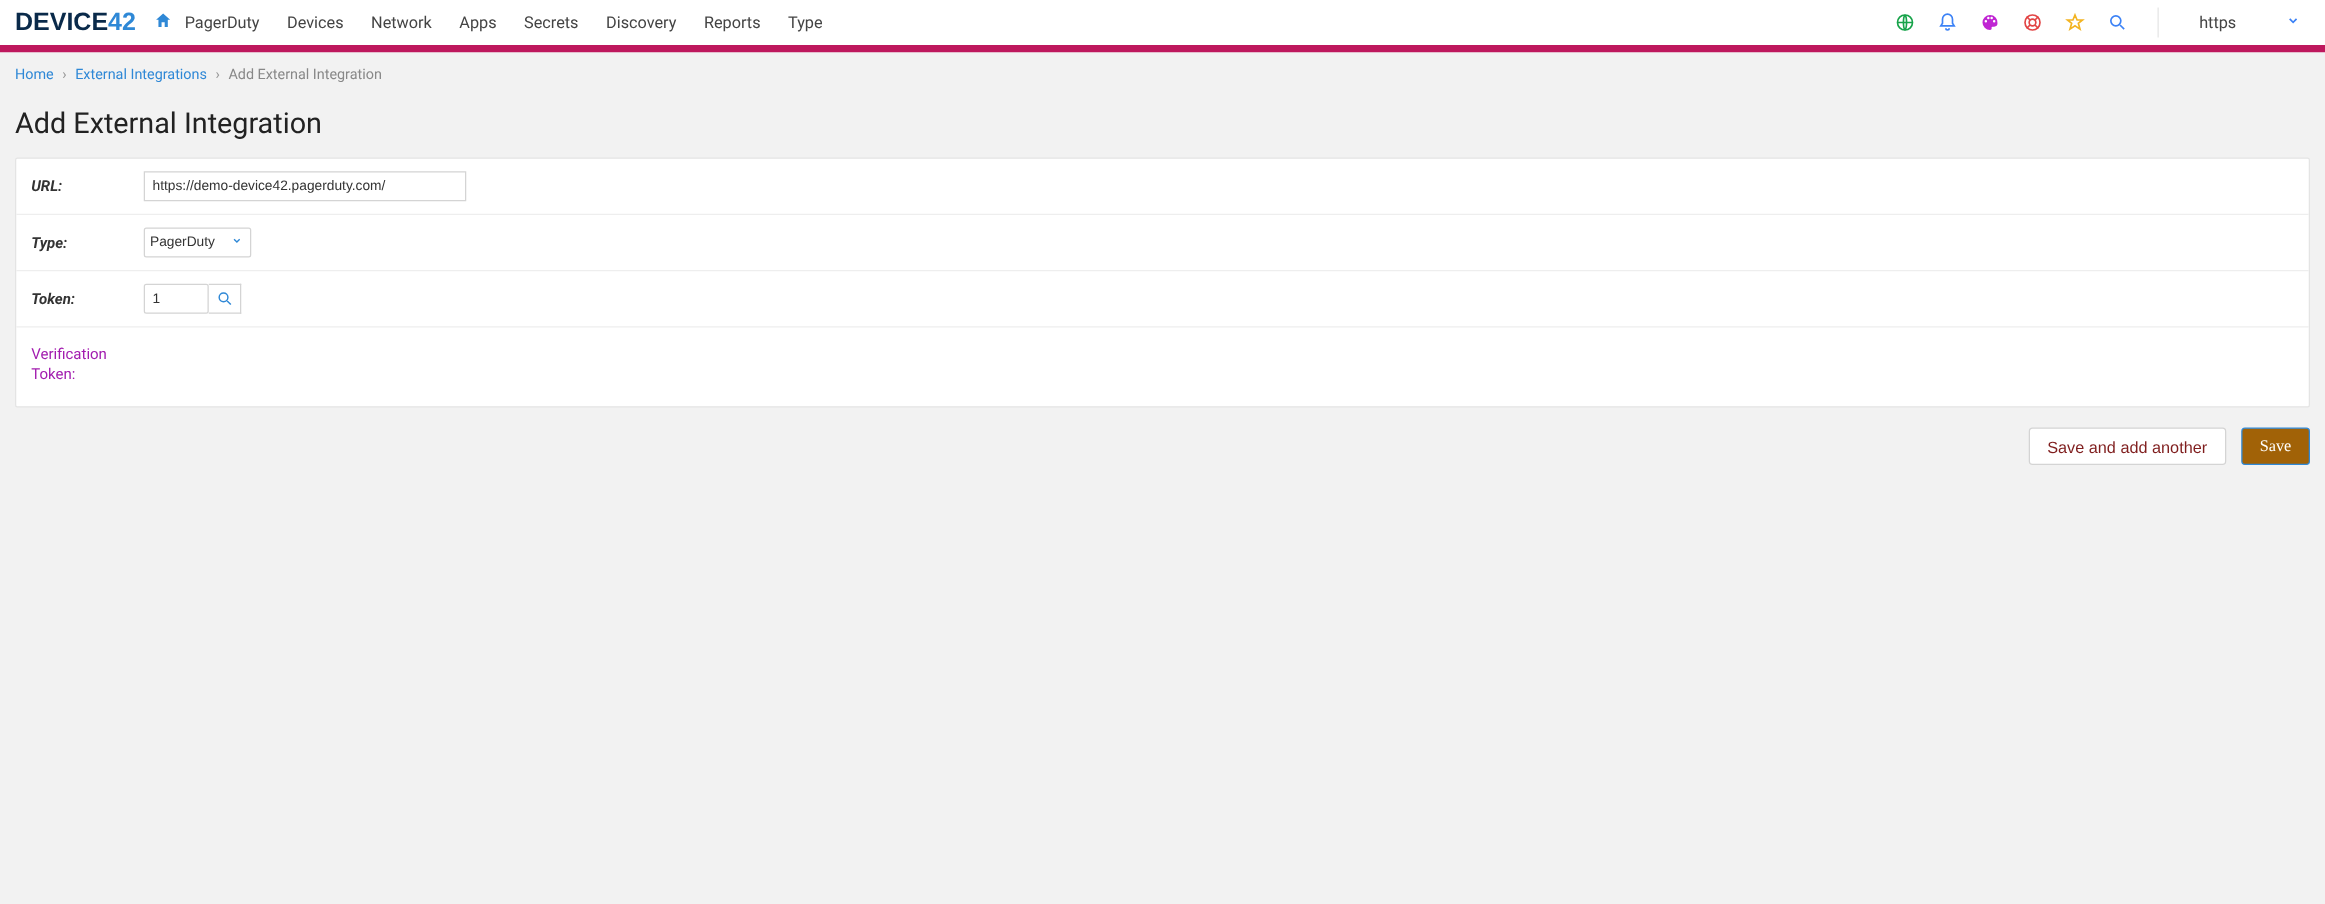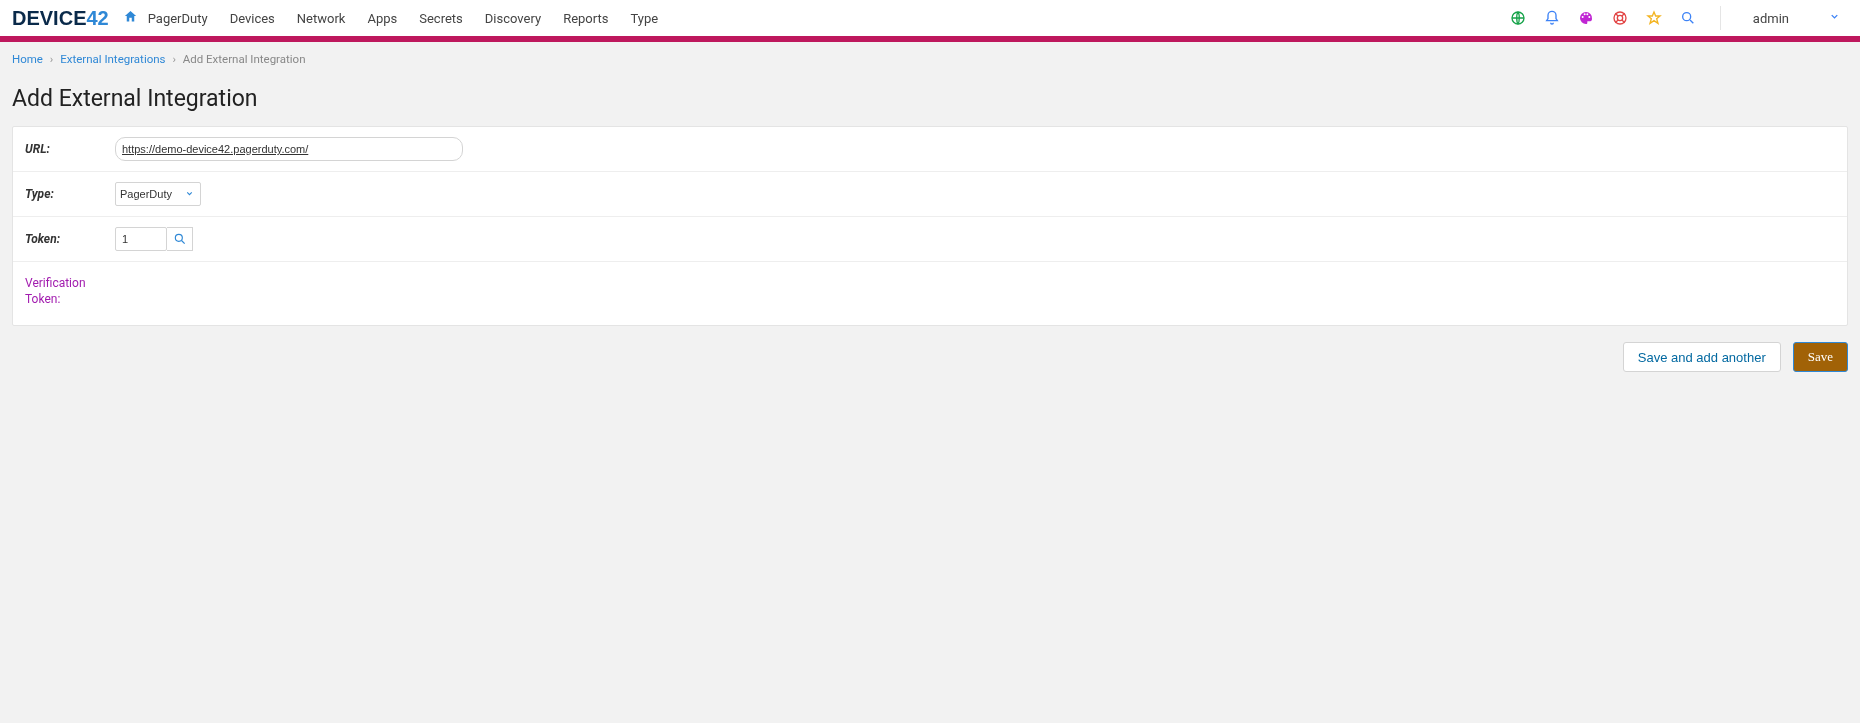--- a/index.html
+++ b/index.html
@@ -104,28 +104,27 @@
 }
 .form-row:last-child { border-bottom: none; }
 .form-label {
   width: 90px;
   font-weight: 700;
   font-size: 12px;
   color: #333;
   font-style: italic;
 }
 .url-input {
-  width: 348px;
+  width: 258px;
   height: 24px;
   border: 1px solid #d4d4d4;
-  border-radius: 10px;
+  border-radius: 0;
   padding: 0 6px;
   font-size: 11px;
   color: #333;
-  text-decoration: underline;
 }
 .type-select {
   width: 86px;
   height: 24px;
   border: 1px solid #d4d4d4;
   border-radius: 2px;
   padding: 0 4px;
   font-size: 11px;
   background: #fff;
   color: #333;
@@ -183,21 +182,21 @@
   padding: 16px 12px;
 }
 .btn {
   height: 30px;
   padding: 0 14px;
   border-radius: 3px;
   font-size: 13px;
   cursor: pointer;
   border: 1px solid #d4d4d4;
   background: #fff;
-  color: #0369a1;
+  color: #7f1d1d;
 }
 .btn.primary {
   background: #a16207;
   border-color: #2f88d6;
   color: #fff;
   font-family: Liberation Serif, serif;
 }
 select {
   appearance: none;
   -webkit-appearance: none;
@@ -257,21 +256,21 @@
         </svg>
     </span>
     <span class="ticon icon-search-top">
       <svg width="16" height="16" viewBox="0 0 24 24" fill="none" stroke="currentColor" stroke-width="2">
           <circle cx="10" cy="10" r="6"></circle>
           <path d="M20 20l-5-5"></path>
         </svg>
     </span>
     <div class="user-sep"></div>
     <div class="user-block">
-      <span>admin</span>
+      <span>https</span>
       <span class="chevron">
         <svg width="11" height="11" viewBox="0 0 24 24" fill="none" stroke="currentColor" stroke-width="3">
             <path d="M6 9l6 6 6-6"></path>
           </svg>
       </span>
     </div>
   </div>
 </div>
 
 <div class="breadcrumb">

